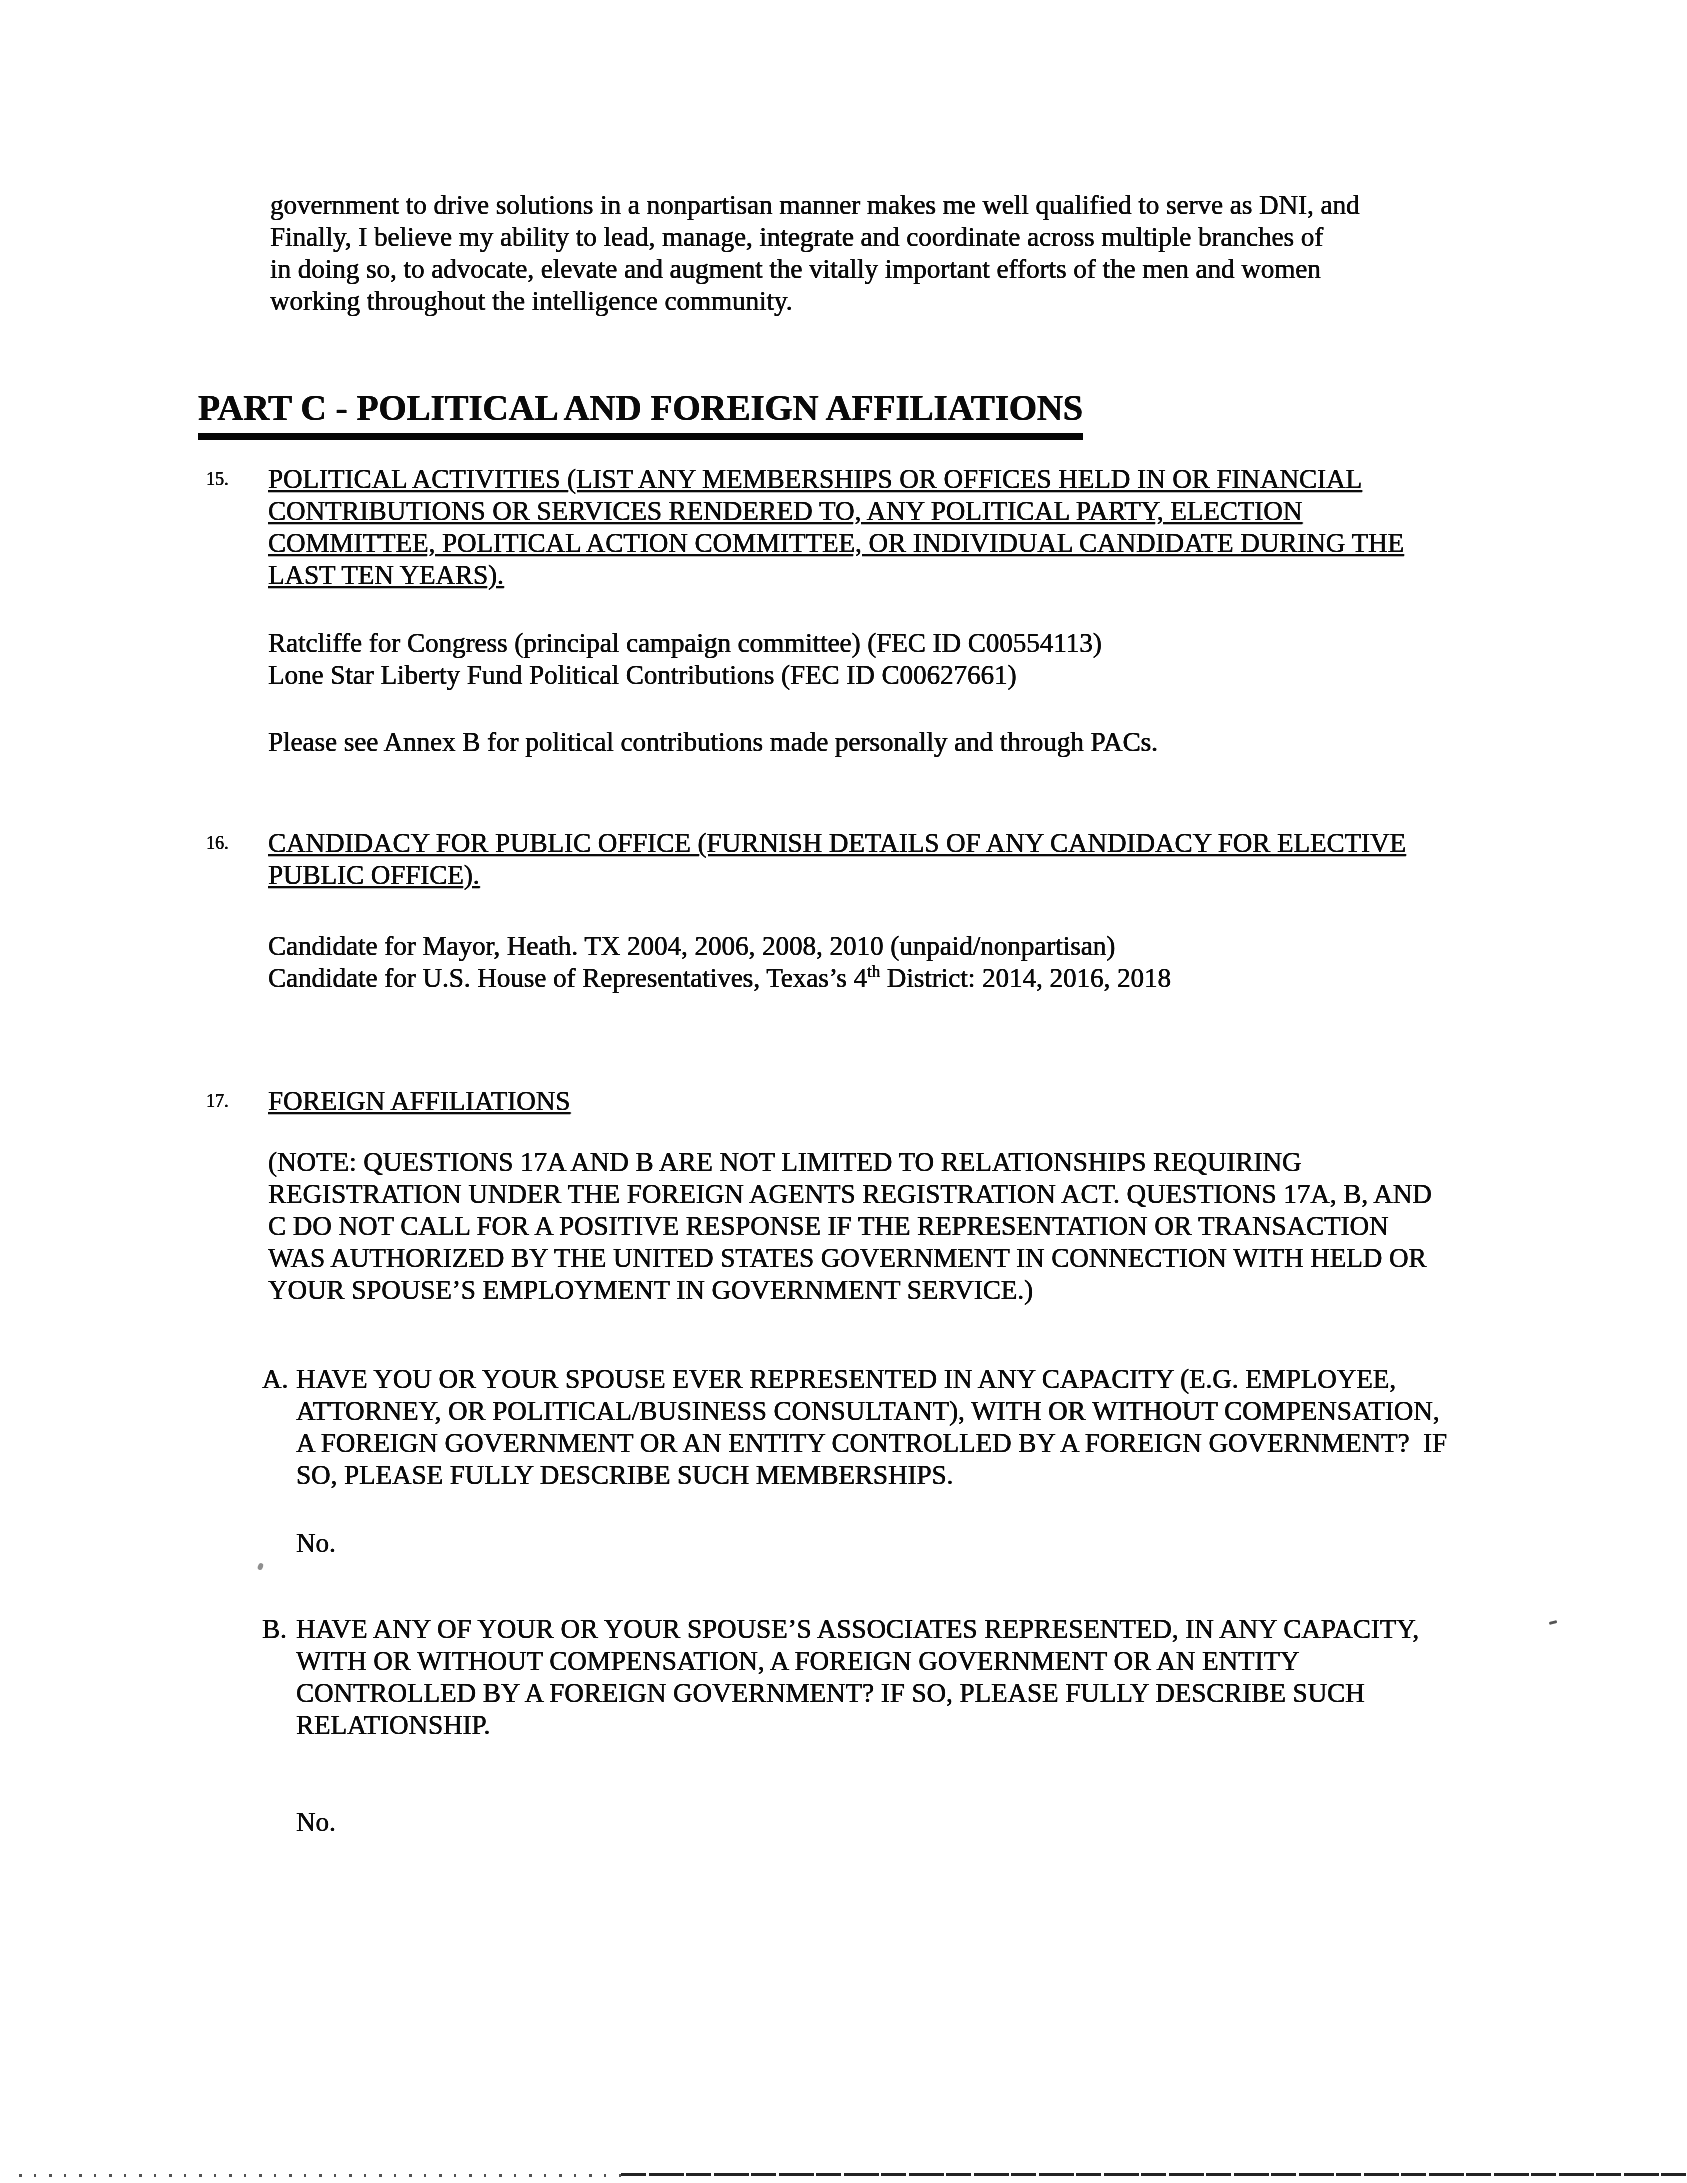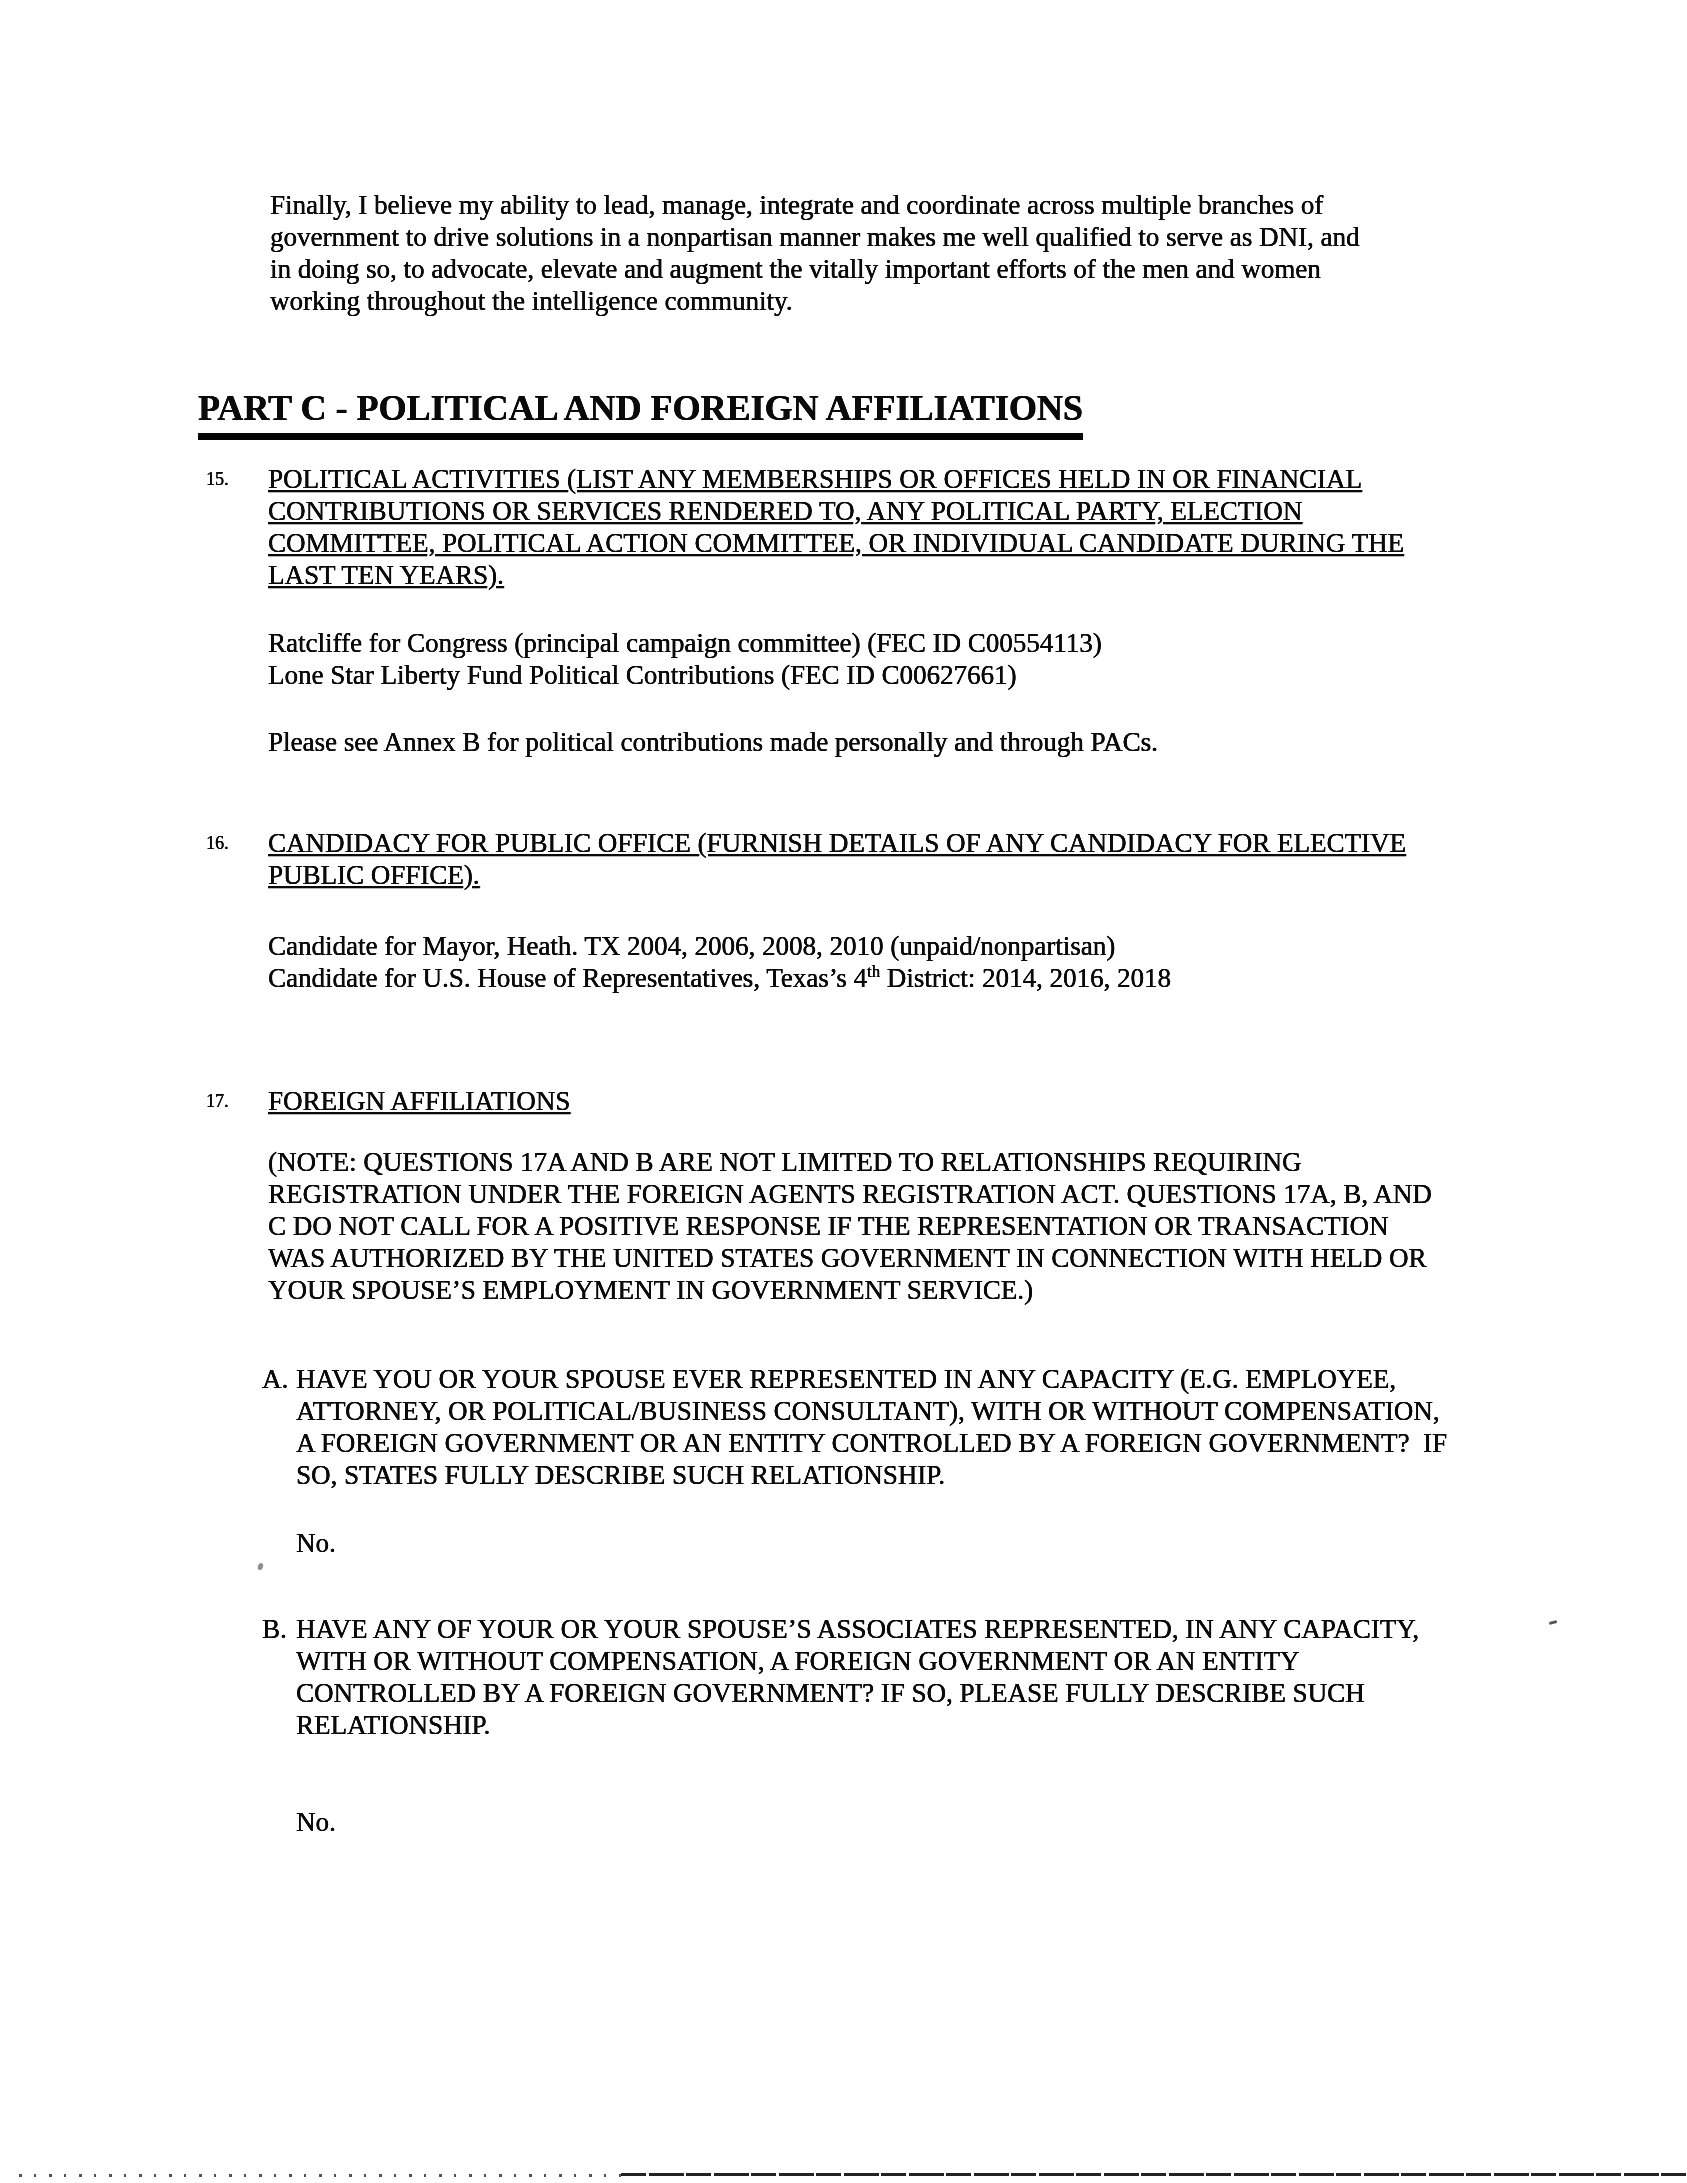--- a/index.html
+++ b/index.html
@@ -80,22 +80,22 @@
     background: #2a2a2a; border-radius: 1.3px;
     transform: rotate(-14deg); opacity: 0.8;
   }
 </style>
 </head>
 <body>
 
 <div class="page">
 
   <div class="abs intro" style="top:189px;">
+    <span class="line">government to drive solutions in a nonpartisan manner makes me well qualified to serve as DNI, and</span>
     <span class="line">Finally, I believe my ability to lead, manage, integrate and coordinate across multiple branches of</span>
-    <span class="line">government to drive solutions in a nonpartisan manner makes me well qualified to serve as DNI, and</span>
     <span class="line">in doing so, to advocate, elevate and augment the vitally important efforts of the men and women</span>
     <span class="line">working throughout the intelligence community.</span>
   </div>
 
   <div class="abs heading-wrap" style="top:389px;">
     <span class="heading-text">PART C - POLITICAL AND FOREIGN AFFILIATIONS</span>
   </div>
 
   <div class="abs item" style="top:463px;">
     <span class="num">15.</span>
@@ -143,21 +143,21 @@
     <span class="line">WAS AUTHORIZED BY THE UNITED STATES GOVERNMENT IN CONNECTION WITH HELD OR</span>
     <span class="line">YOUR SPOUSE’S EMPLOYMENT IN GOVERNMENT SERVICE.)</span>
   </div>
 
   <div class="abs sub" style="top:1363px;">
     <span class="letter">A.</span>
     <div class="qtext">
       <span class="line">HAVE YOU OR YOUR SPOUSE EVER REPRESENTED IN ANY CAPACITY (E.G. EMPLOYEE,</span>
       <span class="line">ATTORNEY, OR POLITICAL/BUSINESS CONSULTANT), WITH OR WITHOUT COMPENSATION,</span>
       <span class="line">A FOREIGN GOVERNMENT OR AN ENTITY CONTROLLED BY A FOREIGN GOVERNMENT?  IF</span>
-      <span class="line">SO, STATES FULLY DESCRIBE SUCH RELATIONSHIP.</span>
+      <span class="line">SO, PLEASE FULLY DESCRIBE SUCH MEMBERSHIPS.</span>
     </div>
   </div>
 
   <div class="abs subans" style="top:1527px;">
     <span class="line">No.</span>
   </div>
 
   <div class="abs sub" style="top:1613px;">
     <span class="letter">B.</span>
     <div class="qtext">

